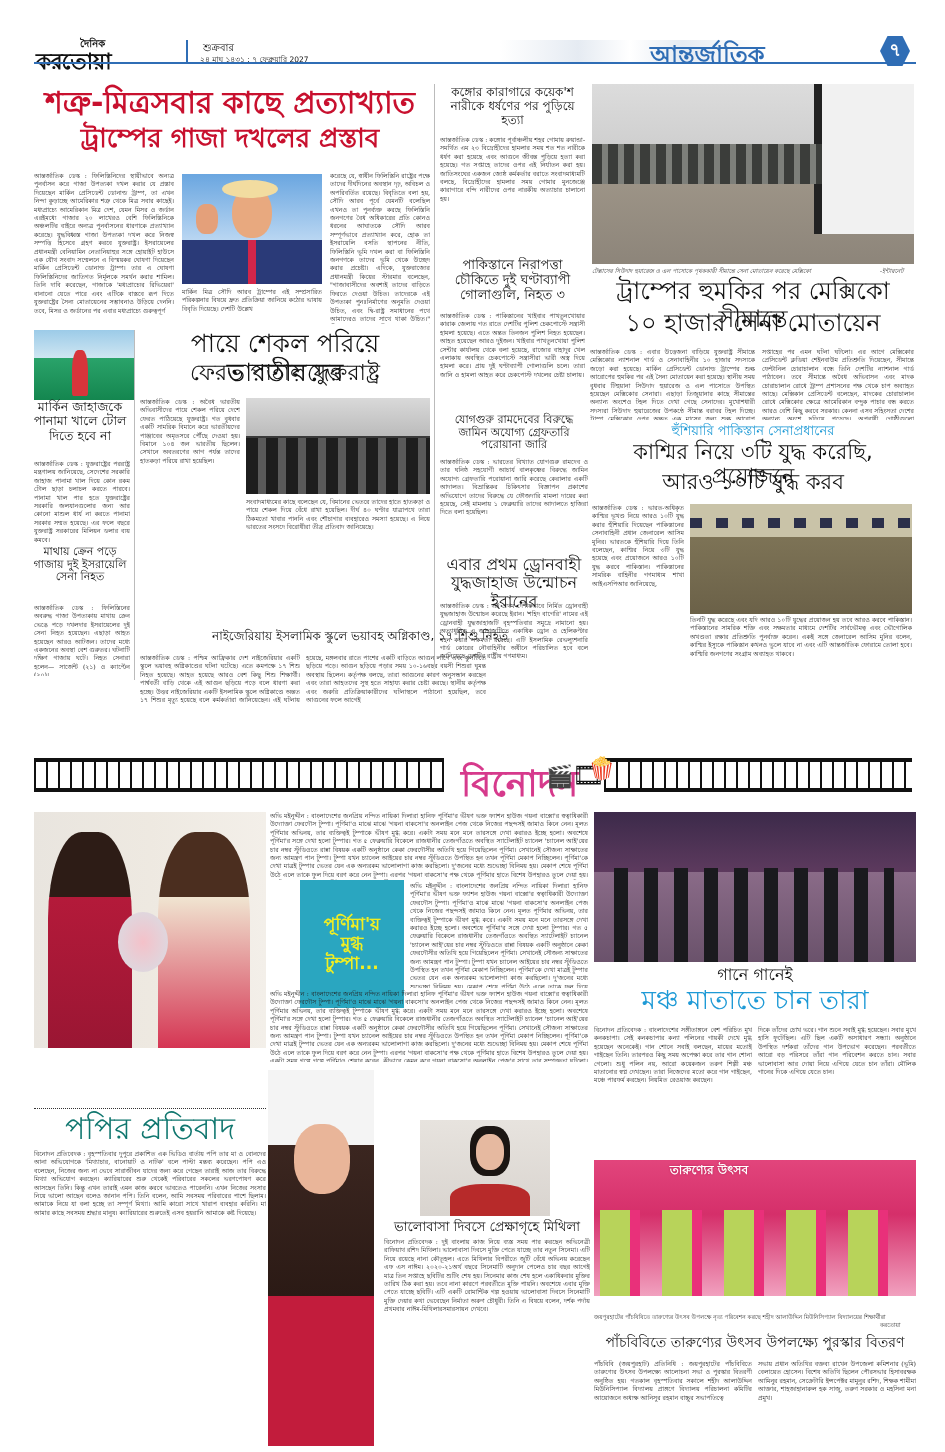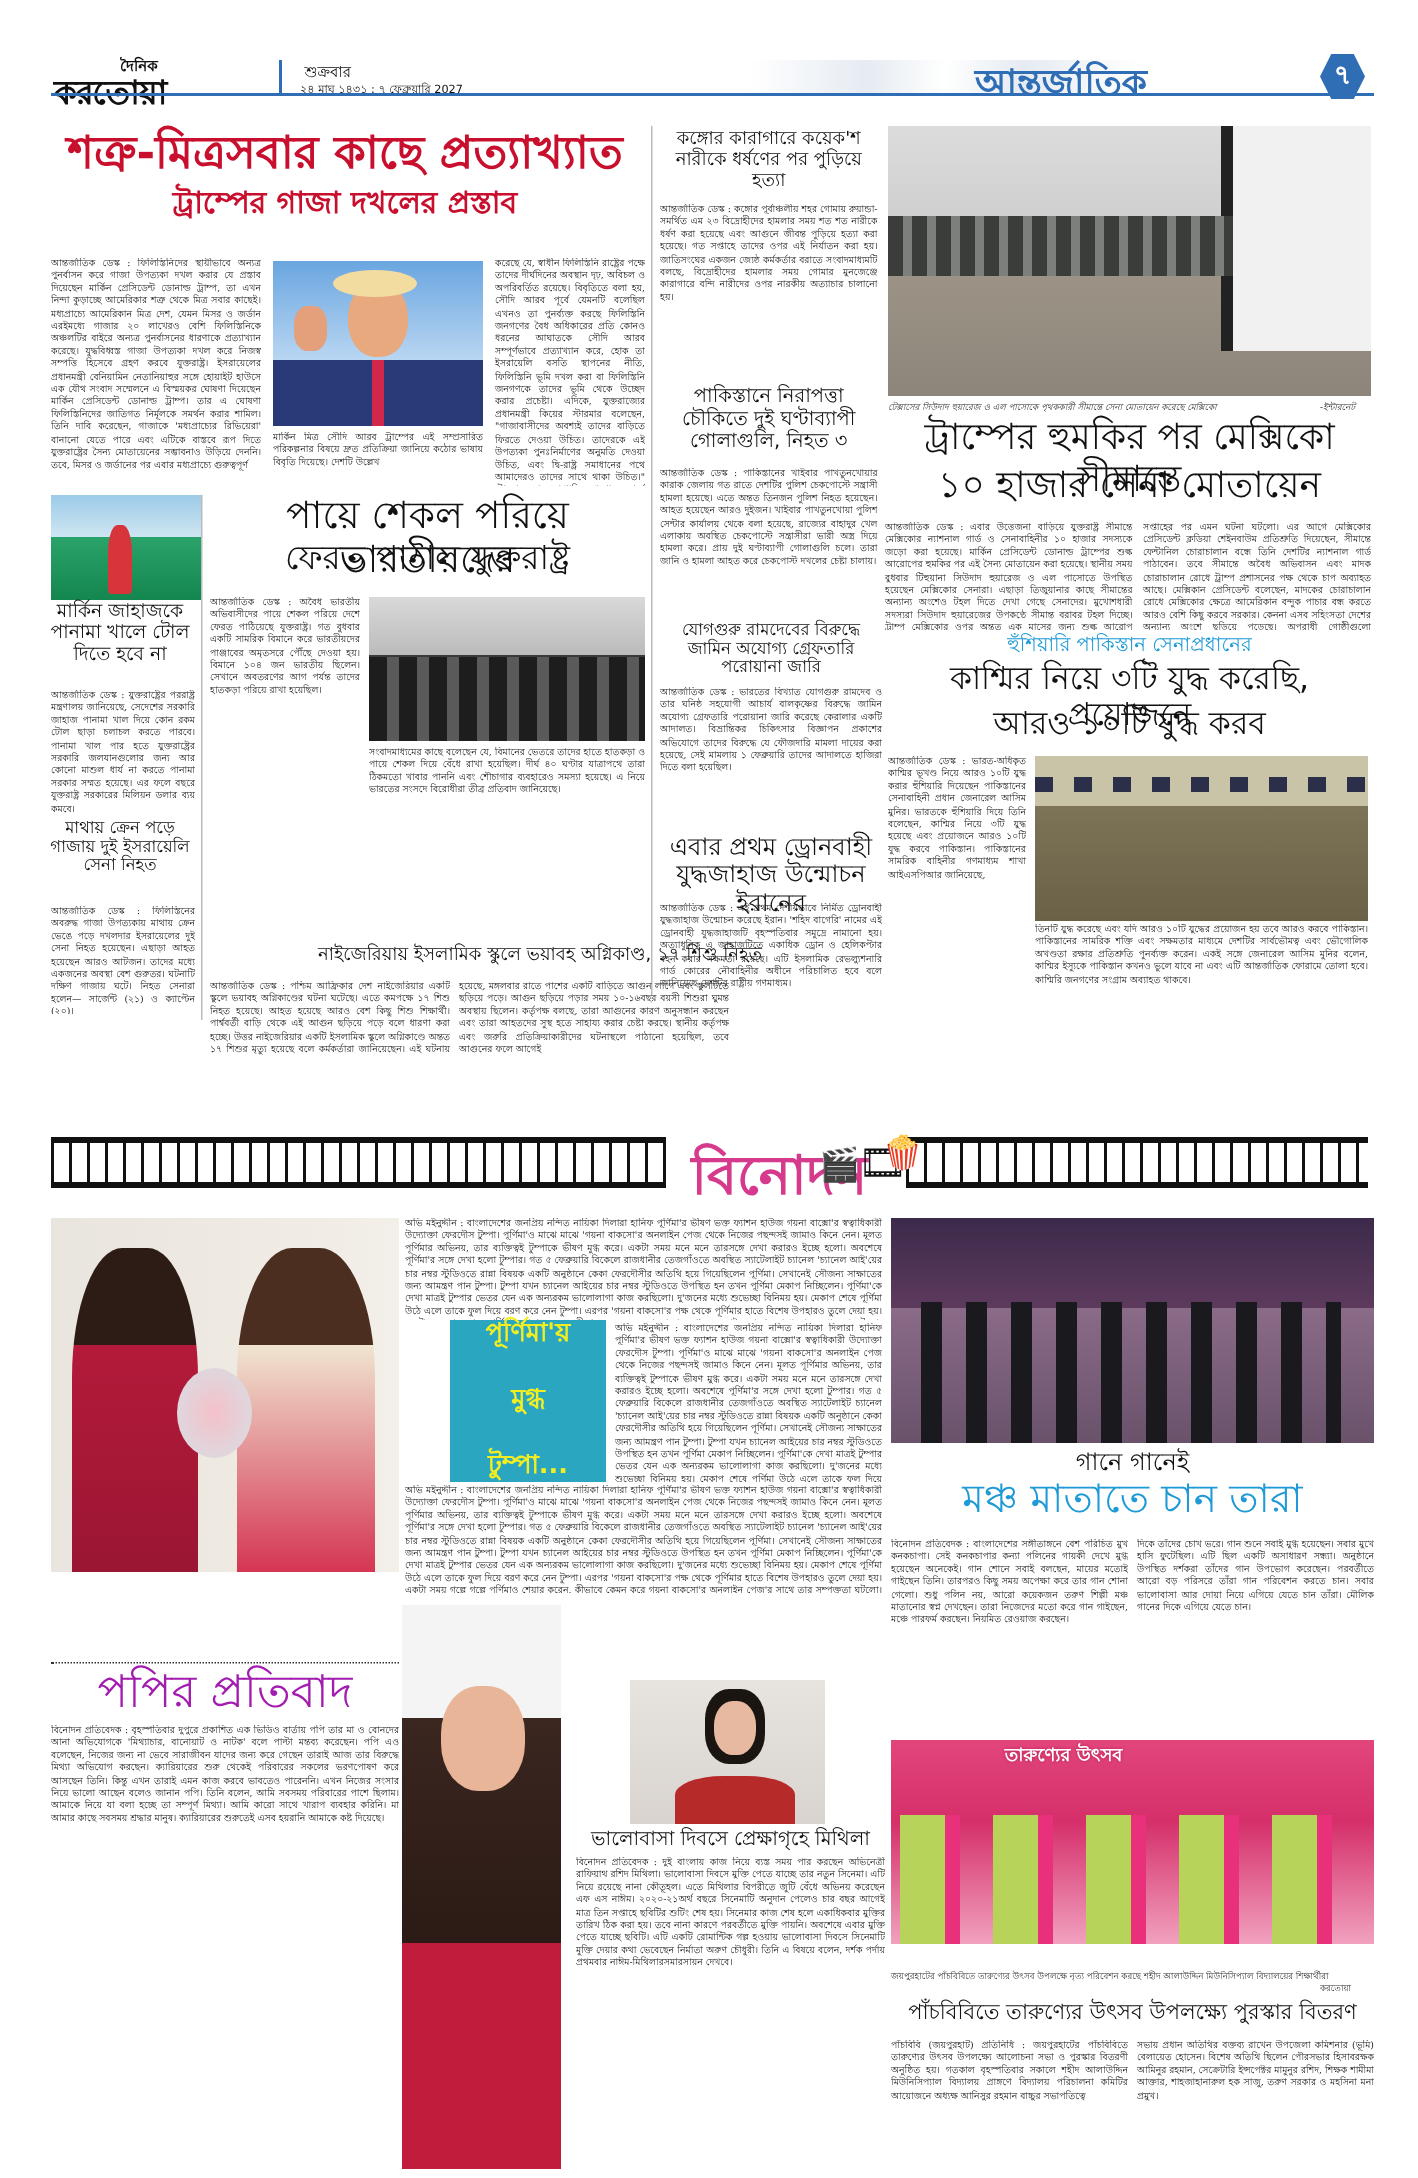--- a/index.html
+++ b/index.html
@@ -30,21 +30,21 @@
 <div class="abs logo-main">করতোয়া</div>
 <div class="abs vbar"></div>
 <div class="abs day">শুক্রবার</div>
 <div class="abs date">২৪ মাঘ ১৪৩১ : ৭ ফেব্রুয়ারি 2027</div>
 <div class="abs world"></div>
 <div class="abs section">আন্তর্জাতিক</div>
 <div class="abs pagebadge">৭</div>
 <div class="masthead-rule"></div>
 
 <div class="abs hd" style="left:30px;top:86px;width:400px;font-size:30px;color:#c8102e;font-weight:bold">শত্রু-মিত্রসবার কাছে প্রত্যাখ্যাত</div>
-<div class="abs hd" style="left:30px;top:124px;width:400px;font-size:20px;color:#c8102e;font-weight:bold">ট্রাম্পের গাজা দখলের প্রস্তাব</div>
+<div class="abs hd" style="left:30px;top:124px;width:400px;font-size:26px;color:#c8102e;font-weight:bold">ট্রাম্পের গাজা দখলের প্রস্তাব</div>
 <div class="abs txt" style="left:34px;top:172px;width:140px;height:152px">আন্তর্জাতিক ডেস্ক : ফিলিস্তিনিদের স্থায়ীভাবে অন্যত্র পুনর্বাসন করে গাজা উপত্যকা দখল করার যে প্রস্তাব দিয়েছেন মার্কিন প্রেসিডেন্ট ডোনাল্ড ট্রাম্প, তা এখন নিন্দা কুড়াচ্ছে আমেরিকার শত্রু থেকে মিত্র সবার কাছেই। মধ্যপ্রাচ্যে আমেরিকান মিত্র দেশ, যেমন মিসর ও জর্ডান এরইমধ্যে গাজার ২০ লাখেরও বেশি ফিলিস্তিনিকে অঞ্চলটির বাইরে অন্যত্র পুনর্বাসনের ধারণাকে প্রত্যাখ্যান করেছে। যুদ্ধবিধ্বস্ত গাজা উপত্যকা দখল করে নিজস্ব সম্পত্তি হিসেবে গ্রহণ করবে যুক্তরাষ্ট্র। ইসরায়েলের প্রধানমন্ত্রী বেনিয়ামিন নেতানিয়াহুর সঙ্গে হোয়াইট হাউসে এক যৌথ সংবাদ সম্মেলনে এ বিস্ময়কর ঘোষণা দিয়েছেন মার্কিন প্রেসিডেন্ট ডোনাল্ড ট্রাম্প। তার এ ঘোষণা ফিলিস্তিনিদের জাতিগত নির্মূলকে সমর্থন করার শামিল। তিনি দাবি করেছেন, গাজাকে 'মধ্যপ্রাচ্যের রিভিয়েরা' বানানো যেতে পারে এবং এটিকে বাস্তবে রূপ দিতে যুক্তরাষ্ট্রের সৈন্য মোতায়েনের সম্ভাবনাও উড়িয়ে দেননি। তবে, মিসর ও জর্ডানের পর এবার মধ্যপ্রাচ্যে গুরুত্বপূর্ণ</div>
 <div class="abs photo" style="left:182px;top:174px;width:140px;height:110px;background:linear-gradient(180deg,#6aa6e0,#b9d6f2 60%,#2a3a78 60%)">
   <div style="position:absolute;left:50px;top:12px;width:40px;height:52px;border-radius:50% 50% 45% 45%;background:#e8a97f"></div>
   <div style="position:absolute;left:40px;top:6px;width:56px;height:18px;border-radius:50%;background:#f2dca0"></div>
   <div style="position:absolute;left:14px;top:30px;width:22px;height:30px;border-radius:40%;background:#e4a07a"></div>
   <div style="position:absolute;left:66px;top:66px;width:8px;height:44px;background:#d2264a"></div>
 </div>
 <div class="abs txt" style="left:182px;top:288px;width:140px;height:36px">মার্কিন মিত্র সৌদি আরব ট্রাম্পের এই সম্প্রসারিত পরিকল্পনার বিষয়ে দ্রুত প্রতিক্রিয়া জানিয়ে কঠোর ভাষায় বিবৃতি দিয়েছে। দেশটি উল্লেখ</div>
 <div class="abs txt" style="left:330px;top:172px;width:100px;height:152px">করেছে যে, স্বাধীন ফিলিস্তিনি রাষ্ট্রের পক্ষে তাদের দীর্ঘদিনের অবস্থান দৃঢ়, অবিচল ও অপরিবর্তিত রয়েছে। বিবৃতিতে বলা হয়, সৌদি আরব পূর্বে যেমনটি বলেছিল এখনও তা পুনর্ব্যক্ত করছে ফিলিস্তিনি জনগণের বৈধ অধিকারের প্রতি কোনও ধরনের আঘাতকে সৌদি আরব সম্পূর্ণভাবে প্রত্যাখ্যান করে, হোক তা ইসরায়েলি বসতি স্থাপনের নীতি, ফিলিস্তিনি ভূমি দখল করা বা ফিলিস্তিনি জনগণকে তাদের ভূমি থেকে উচ্ছেদ করার প্রচেষ্টা। এদিকে, যুক্তরাজ্যের প্রধানমন্ত্রী কিয়ের স্টারমার বলেছেন, "গাজাবাসীদের অবশ্যই তাদের বাড়িতে ফিরতে দেওয়া উচিত। তাদেরকে এই উপত্যকা পুনঃনির্মাণের অনুমতি দেওয়া উচিত, এবং দ্বি-রাষ্ট্র সমাধানের পথে আমাদেরও তাদের সাথে থাকা উচিত।" স্টারমার তার সাপ্তাহিক প্রশ্নোত্তর পর্বে যুক্তরাজ্যের সংসদকে এসব কথা বলেন। যুক্তরাষ্ট্র ও ইসরায়েলের আরেক মিত্র জার্মানিও ট্রাম্পের প্রস্তাব প্রত্যাখ্যান করেছে। দেশটি বলেছে, গাজা তৃতীয় কোনও পক্ষের দ্বারা নিয়ন্ত্রিত হওয়া উচিত নয়।</div>
 
@@ -107,39 +107,39 @@
 <div class="abs binodon" style="color:#d63a8c">বিনোদন</div>
 <div class="abs" style="left:572px;top:760px;font-size:26px">🎞</div>
 <div class="abs" style="left:546px;top:764px;font-size:22px">🎬</div>
 <div class="abs" style="left:588px;top:756px;font-size:22px">🍿</div>
 
 <div class="abs photo" style="left:34px;top:812px;width:232px;height:236px;background:linear-gradient(90deg,#e9e5df 0,#eee9e1 50%,#f3efe9 100%)">
   <div style="position:absolute;left:14px;top:20px;width:84px;height:216px;background:linear-gradient(180deg,#2d1c16 0,#2d1c16 30%,#b41a3a 30%,#9a1633 100%);border-radius:40% 40% 0 0"></div>
   <div style="position:absolute;left:124px;top:20px;width:92px;height:216px;background:linear-gradient(180deg,#4b2e1f 0,#4b2e1f 30%,#f0e5d1 30%,#d53553 100%);border-radius:40% 40% 0 0"></div>
   <div style="position:absolute;left:84px;top:100px;width:50px;height:60px;background:radial-gradient(#f4c1c9,#d7dfe6);border-radius:50%"></div>
 </div>
-<div class="abs" style="left:300px;top:880px;width:104px;height:108px;background:#2aa6c0;display:flex;flex-direction:column;justify-content:space-between;align-items:center">
+<div class="abs" style="left:300px;top:880px;width:104px;height:128px;background:#2aa6c0;display:flex;flex-direction:column;justify-content:center;align-items:center">
   <div class="hd" style="color:#f2ee21;font-size:17px;font-weight:bold">পূর্ণিমা'য়</div>
   <div class="hd" style="color:#f2ee21;font-size:17px;font-weight:bold">মুগ্ধ</div>
   <div class="hd" style="color:#f2ee21;font-size:17px;font-weight:bold">টুম্পা...</div>
 </div>
 <div class="abs txt" style="left:270px;top:812px;width:318px;height:68px">অভি মইনুদ্দীন : বাংলাদেশের জনপ্রিয় নন্দিত নায়িকা দিলারা হানিফ পূর্ণিমা'র ভীষণ ভক্ত ফ্যাশন হাউজ গয়না বাক্সো'র স্বত্বাধিকারী উদ্যোক্তা ফেরদৌস টুম্পা। পূর্ণিমা'ও মাঝে মাঝে 'গয়না বাকসো'র অনলাইন পেজ থেকে নিজের পছন্দসই জামাও কিনে নেন। মূলত পূর্ণিমার অভিনয়, তার ব্যক্তিত্বই টুম্পাকে ভীষণ মুগ্ধ করে। একটা সময় মনে মনে তারসঙ্গে দেখা করারও ইচ্ছে হলো। অবশেষে পূর্ণিমা'র সঙ্গে দেখা হলো টুম্পার। গত ৫ ফেব্রুয়ারি বিকেলে রাজধানীর তেজগাঁওতে অবস্থিত স্যাটেলাইট চ্যানেল 'চ্যানেল আই'য়ের চার নম্বর স্টুডিওতে রান্না বিষয়ক একটি অনুষ্ঠানে কেকা ফেরদৌসীর অতিথি হয়ে গিয়েছিলেন পূর্ণিমা। সেখানেই সৌজন্য সাক্ষাতের জন্য আমন্ত্রণ পান টুম্পা। টুম্পা যখন চ্যানেল আইয়ের চার নম্বর স্টুডিওতে উপস্থিত হন তখন পূর্ণিমা মেকাপ নিচ্ছিলেন। পূর্ণিমা'কে দেখা মাত্রই টুম্পার ভেতর যেন এক অন্যরকম ভালোলাগা কাজ করছিলো। দু'জনের মধ্যে শুভেচ্ছা বিনিময় হয়। মেকাপ শেষে পূর্ণিমা উঠে এলে তাকে ফুল দিয়ে বরণ করে নেন টুম্পা। এরপর 'গয়না বাকসো'র পক্ষ থেকে পূর্ণিমার হাতে বিশেষ উপহারও তুলে দেয়া হয়। একটা সময় গল্পে গল্পে পূর্ণিমাও শেয়ার করেন, কীভাবে কেমন করে গয়না বাকসো'র অনলাইন পেজ'র সাথে তার সম্পৃক্ততা ঘটলো। পূর্ণিমা'র কাছ থেকে নিজের ব্যবসা প্রতিষ্ঠানের গল্প শুনে ভীষণ মুগ্ধ হন টুম্পা। একজন নায়িকা হিসেবে পূর্ণিমা তার দীর্ঘদিনের অভিনয় জীবনে বহু ভক্তের মুখোমুখি হয়েছেন, তাদের সঙ্গে কথা বলেছেন, ছবি তুলেছেন। কিন্তু টুম্পার বিষয়টা একেবারেই আলাদা। কারণ টুম্পা যখন লাইভে নতুন নতুন জামা শাড়ি নিয়ে উপস্থিত হন, তখন মাঝে মাঝে তা চোখে পড়ে পূর্ণিমা'র। সেই লাইভ থেকেও নিজের পছন্দসই জামাও অর্ডার করেন পূর্ণিমা। এভাবেই গয়না বাকসো'র সাথে পূর্ণিমার নিজের ভালোলাগা থেকেই এক ধরনের সম্পৃক্ততার সৃষ্টি। মোবাইলে, ক্যামেরায় দু'জন ছবি তোলা শেষেই পূর্ণিমার ডাক আসে শুটিং সেট-এখানে। পূর্ণিমা টুম্পাকে নিয়ে সেট-এখানে কেকা ফেরদৌসীর সঙ্গে পরিচয়ও করিয়ে দেন টুম্পাকে। কেকা ফেরদৌসী তখন বলেন, পূর্ণিমা তোমার অতিথিকে বসতো বলো, আমরা রান্না করার পর খেয়ে যাবে। এরপর অনেকটা সময় টুম্পা বসে থেকে পূর্ণিমার অনুষ্ঠান সরাসরি উপভোগ করা শেষে বিদায় নিয়ে আসেন। পূর্ণিমা বলেন, টুম্পার সঙ্গে সময়টা ছকে বাঁধা জীবনের বাইরের সময়। একটা অন্যরকম সময় কাটালো। টুম্পার আন্তরিকতা মুগ্ধ করেছে। টুম্পা বলেন, জীবনে কিছু মুহূর্ত আসে সারা জীবন মনে গেঁথে থাকার মতো। পূর্ণিমা আপুকে আমার সবসময়ই ভীষণ ভালোলাগে। তার অভিনয়, তার ব্যক্তিত্ব, তার হাসি সবই আমাকে মুগ্ধ করে। ছবি : তানহা মেহেরা</div>
 <div class="abs txt" style="left:410px;top:882px;width:178px;height:106px">অভি মইনুদ্দীন : বাংলাদেশের জনপ্রিয় নন্দিত নায়িকা দিলারা হানিফ পূর্ণিমা'র ভীষণ ভক্ত ফ্যাশন হাউজ গয়না বাক্সো'র স্বত্বাধিকারী উদ্যোক্তা ফেরদৌস টুম্পা। পূর্ণিমা'ও মাঝে মাঝে 'গয়না বাকসো'র অনলাইন পেজ থেকে নিজের পছন্দসই জামাও কিনে নেন। মূলত পূর্ণিমার অভিনয়, তার ব্যক্তিত্বই টুম্পাকে ভীষণ মুগ্ধ করে। একটা সময় মনে মনে তারসঙ্গে দেখা করারও ইচ্ছে হলো। অবশেষে পূর্ণিমা'র সঙ্গে দেখা হলো টুম্পার। গত ৫ ফেব্রুয়ারি বিকেলে রাজধানীর তেজগাঁওতে অবস্থিত স্যাটেলাইট চ্যানেল 'চ্যানেল আই'য়ের চার নম্বর স্টুডিওতে রান্না বিষয়ক একটি অনুষ্ঠানে কেকা ফেরদৌসীর অতিথি হয়ে গিয়েছিলেন পূর্ণিমা। সেখানেই সৌজন্য সাক্ষাতের জন্য আমন্ত্রণ পান টুম্পা। টুম্পা যখন চ্যানেল আইয়ের চার নম্বর স্টুডিওতে উপস্থিত হন তখন পূর্ণিমা মেকাপ নিচ্ছিলেন। পূর্ণিমা'কে দেখা মাত্রই টুম্পার ভেতর যেন এক অন্যরকম ভালোলাগা কাজ করছিলো। দু'জনের মধ্যে শুভেচ্ছা বিনিময় হয়। মেকাপ শেষে পূর্ণিমা উঠে এলে তাকে ফুল দিয়ে বরণ করে নেন টুম্পা। এরপর 'গয়না বাকসো'র পক্ষ থেকে পূর্ণিমার হাতে বিশেষ উপহারও তুলে দেয়া হয়। একটা সময় গল্পে গল্পে পূর্ণিমাও শেয়ার করেন, কীভাবে কেমন করে গয়না বাকসো'র অনলাইন পেজ'র সাথে তার সম্পৃক্ততা ঘটলো। পূর্ণিমা'র কাছ থেকে নিজের ব্যবসা প্রতিষ্ঠানের গল্প শুনে ভীষণ মুগ্ধ হন টুম্পা। একজন নায়িকা হিসেবে পূর্ণিমা তার দীর্ঘদিনের অভিনয় জীবনে বহু ভক্তের মুখোমুখি হয়েছেন, তাদের সঙ্গে কথা বলেছেন, ছবি তুলেছেন। কিন্তু টুম্পার বিষয়টা একেবারেই আলাদা। কারণ টুম্পা যখন লাইভে নতুন নতুন জামা শাড়ি নিয়ে উপস্থিত হন, তখন মাঝে মাঝে তা চোখে পড়ে পূর্ণিমা'র। সেই লাইভ থেকেও নিজের পছন্দসই জামাও অর্ডার করেন পূর্ণিমা। এভাবেই গয়না বাকসো'র সাথে পূর্ণিমার নিজের ভালোলাগা থেকেই এক ধরনের সম্পৃক্ততার সৃষ্টি। মোবাইলে, ক্যামেরায় দু'জন ছবি তোলা শেষেই পূর্ণিমার ডাক আসে শুটিং সেট-এখানে। পূর্ণিমা টুম্পাকে নিয়ে সেট-এখানে কেকা ফেরদৌসীর সঙ্গে পরিচয়ও করিয়ে দেন টুম্পাকে। কেকা ফেরদৌসী তখন বলেন, পূর্ণিমা তোমার অতিথিকে বসতো বলো, আমরা রান্না করার পর খেয়ে যাবে। এরপর অনেকটা সময় টুম্পা বসে থেকে পূর্ণিমার অনুষ্ঠান সরাসরি উপভোগ করা শেষে বিদায় নিয়ে আসেন। পূর্ণিমা বলেন, টুম্পার সঙ্গে সময়টা ছকে বাঁধা জীবনের বাইরের সময়। একটা অন্যরকম সময় কাটালো। টুম্পার আন্তরিকতা মুগ্ধ করেছে। টুম্পা বলেন, জীবনে কিছু মুহূর্ত আসে সারা জীবন মনে গেঁথে থাকার মতো। পূর্ণিমা আপুকে আমার সবসময়ই ভীষণ ভালোলাগে। তার অভিনয়, তার ব্যক্তিত্ব, তার হাসি সবই আমাকে মুগ্ধ করে। ছবি : তানহা মেহেরা</div>
 <div class="abs txt" style="left:270px;top:990px;width:318px;height:72px">অভি মইনুদ্দীন : বাংলাদেশের জনপ্রিয় নন্দিত নায়িকা দিলারা হানিফ পূর্ণিমা'র ভীষণ ভক্ত ফ্যাশন হাউজ গয়না বাক্সো'র স্বত্বাধিকারী উদ্যোক্তা ফেরদৌস টুম্পা। পূর্ণিমা'ও মাঝে মাঝে 'গয়না বাকসো'র অনলাইন পেজ থেকে নিজের পছন্দসই জামাও কিনে নেন। মূলত পূর্ণিমার অভিনয়, তার ব্যক্তিত্বই টুম্পাকে ভীষণ মুগ্ধ করে। একটা সময় মনে মনে তারসঙ্গে দেখা করারও ইচ্ছে হলো। অবশেষে পূর্ণিমা'র সঙ্গে দেখা হলো টুম্পার। গত ৫ ফেব্রুয়ারি বিকেলে রাজধানীর তেজগাঁওতে অবস্থিত স্যাটেলাইট চ্যানেল 'চ্যানেল আই'য়ের চার নম্বর স্টুডিওতে রান্না বিষয়ক একটি অনুষ্ঠানে কেকা ফেরদৌসীর অতিথি হয়ে গিয়েছিলেন পূর্ণিমা। সেখানেই সৌজন্য সাক্ষাতের জন্য আমন্ত্রণ পান টুম্পা। টুম্পা যখন চ্যানেল আইয়ের চার নম্বর স্টুডিওতে উপস্থিত হন তখন পূর্ণিমা মেকাপ নিচ্ছিলেন। পূর্ণিমা'কে দেখা মাত্রই টুম্পার ভেতর যেন এক অন্যরকম ভালোলাগা কাজ করছিলো। দু'জনের মধ্যে শুভেচ্ছা বিনিময় হয়। মেকাপ শেষে পূর্ণিমা উঠে এলে তাকে ফুল দিয়ে বরণ করে নেন টুম্পা। এরপর 'গয়না বাকসো'র পক্ষ থেকে পূর্ণিমার হাতে বিশেষ উপহারও তুলে দেয়া হয়। একটা সময় গল্পে গল্পে পূর্ণিমাও শেয়ার করেন, কীভাবে কেমন করে গয়না বাকসো'র অনলাইন পেজ'র সাথে তার সম্পৃক্ততা ঘটলো। পূর্ণিমা'র কাছ থেকে নিজের ব্যবসা প্রতিষ্ঠানের গল্প শুনে ভীষণ মুগ্ধ হন টুম্পা। একজন নায়িকা হিসেবে পূর্ণিমা তার দীর্ঘদিনের অভিনয় জীবনে বহু ভক্তের মুখোমুখি হয়েছেন, তাদের সঙ্গে কথা বলেছেন, ছবি তুলেছেন। কিন্তু টুম্পার বিষয়টা একেবারেই আলাদা। কারণ টুম্পা যখন লাইভে নতুন নতুন জামা শাড়ি নিয়ে উপস্থিত হন, তখন মাঝে মাঝে তা চোখে পড়ে পূর্ণিমা'র। সেই লাইভ থেকেও নিজের পছন্দসই জামাও অর্ডার করেন পূর্ণিমা। এভাবেই গয়না বাকসো'র সাথে পূর্ণিমার নিজের ভালোলাগা থেকেই এক ধরনের সম্পৃক্ততার সৃষ্টি। মোবাইলে, ক্যামেরায় দু'জন ছবি তোলা শেষেই পূর্ণিমার ডাক আসে শুটিং সেট-এখানে। পূর্ণিমা টুম্পাকে নিয়ে সেট-এখানে কেকা ফেরদৌসীর সঙ্গে পরিচয়ও করিয়ে দেন টুম্পাকে। কেকা ফেরদৌসী তখন বলেন, পূর্ণিমা তোমার অতিথিকে বসতো বলো, আমরা রান্না করার পর খেয়ে যাবে। এরপর অনেকটা সময় টুম্পা বসে থেকে পূর্ণিমার অনুষ্ঠান সরাসরি উপভোগ করা শেষে বিদায় নিয়ে আসেন। পূর্ণিমা বলেন, টুম্পার সঙ্গে সময়টা ছকে বাঁধা জীবনের বাইরের সময়। একটা অন্যরকম সময় কাটালো। টুম্পার আন্তরিকতা মুগ্ধ করেছে। টুম্পা বলেন, জীবনে কিছু মুহূর্ত আসে সারা জীবন মনে গেঁথে থাকার মতো। পূর্ণিমা আপুকে আমার সবসময়ই ভীষণ ভালোলাগে। তার অভিনয়, তার ব্যক্তিত্ব, তার হাসি সবই আমাকে মুগ্ধ করে। ছবি : তানহা মেহেরা</div>
 
 <div class="abs photo" style="left:594px;top:812px;width:322px;height:150px;background:linear-gradient(180deg,#3c2a4a 0,#5d3a5e 40%,#8a6b88 40%,#6a526b 100%)">
   <div style="position:absolute;left:20px;top:56px;width:280px;height:94px;background:repeating-linear-gradient(90deg,#1a1a1e 0 14px,transparent 14px 30px)"></div>
 </div>
 <div class="abs hd" style="left:594px;top:966px;width:322px;font-size:16px">গানে গানেই</div>
 <div class="abs hd" style="left:594px;top:986px;width:322px;font-size:26px;color:#1e9ad6">মঞ্চ মাতাতে চান তারা</div>
 <div class="abs txt" style="left:594px;top:1026px;width:158px;height:130px">বিনোদন প্রতিবেদক : বাংলাদেশের সঙ্গীতাঙ্গনে বেশ পরিচিত মুখ কনকচাপা। সেই কনকচাপার কন্যা পলিনের গায়কী দেখে মুগ্ধ হয়েছেন অনেকেই। গান শোনে সবাই বলছেন, মায়ের মতোই গাইছেন তিনি। তারপরও কিছু সময় অপেক্ষা করে তার গান শোনা গেলো। শুধু পলিন নয়, আরো কয়েকজন তরুণ শিল্পী মঞ্চ মাতানোর স্বপ্ন দেখছেন। তারা নিজেদের মতো করে গান গাইছেন, মঞ্চে পারফর্ম করছেন। নিয়মিত রেওয়াজ করছেন।</div>
 <div class="abs txt" style="left:758px;top:1026px;width:158px;height:130px">দিকে তাঁদের চোখ ভরে। গান শুনে সবাই মুগ্ধ হয়েছেন। সবার মুখে হাসি ফুটেছিল। এটি ছিল একটি অসাধারণ সন্ধ্যা। অনুষ্ঠানে উপস্থিত দর্শকরা তাঁদের গান উপভোগ করেছেন। পরবর্তীতে আরো বড় পরিসরে তাঁরা গান পরিবেশন করতে চান। সবার ভালোবাসা আর দোয়া নিয়ে এগিয়ে যেতে চান তাঁরা। মৌলিক গানের দিকে এগিয়ে যেতে চান।</div>
 
 <div class="abs hline" style="left:34px;top:1108px;width:232px;border-top:1px dotted #333;background:none"></div>
-<div class="abs hd" style="left:34px;top:1112px;width:232px;font-size:30px;color:#a21caf">পপির প্রতিবাদ</div>
+<div class="abs hd" style="left:34px;top:1112px;width:232px;font-size:30px;color:#0f766e">পপির প্রতিবাদ</div>
 <div class="abs txt" style="left:34px;top:1150px;width:232px;height:294px">বিনোদন প্রতিবেদক : বৃহস্পতিবার দুপুরে প্রকাশিত এক ভিডিও বার্তায় পপি তার মা ও বোনদের আনা অভিযোগকে 'মিথ্যাচার, বানোয়াট ও নাটক' বলে পাল্টা মন্তব্য করেছেন। পপি এও বলেছেন, নিজের জন্য না ভেবে সারাজীবন যাদের জন্য করে গেছেন তারাই আজ তার বিরুদ্ধে মিথ্যা অভিযোগ করছেন। ক্যারিয়ারের শুরু থেকেই পরিবারের সকলের ভরণপোষণ করে আসছেন তিনি। কিন্তু এখন তারাই এমন কাজ করবে ভাবতেও পারেননি। এখন নিজের সংসার নিয়ে ভালো আছেন বলেও জানান পপি। তিনি বলেন, আমি সবসময় পরিবারের পাশে ছিলাম। আমাকে নিয়ে যা বলা হচ্ছে তা সম্পূর্ণ মিথ্যা। আমি কারো সাথে খারাপ ব্যবহার করিনি। মা আমার কাছে সবসময় শ্রদ্ধার মানুষ। ক্যারিয়ারের শুরুতেই এসব হয়রানি আমাকে কষ্ট দিয়েছে।</div>
 <div class="abs photo" style="left:268px;top:1070px;width:106px;height:376px;background:linear-gradient(180deg,#f4f4f4 0,#f4f4f4 20%,#3b2620 20%,#2b1a15 60%,#c21c3c 60%)">
   <div style="position:absolute;left:26px;top:54px;width:56px;height:70px;background:#e9b599;border-radius:45%"></div>
 </div>
 
 <div class="abs photo" style="left:420px;top:1120px;width:130px;height:96px;background:linear-gradient(180deg,#e7e3de 0,#d9d4cf 100%)">
   <div style="position:absolute;left:50px;top:6px;width:40px;height:50px;background:#1b1512;border-radius:40%"></div>
   <div style="position:absolute;left:56px;top:14px;width:28px;height:36px;background:#e6b9a0;border-radius:45%"></div>
   <div style="position:absolute;left:30px;top:64px;width:80px;height:32px;background:#b72a2a;border-radius:40% 40% 0 0"></div>
 </div>

